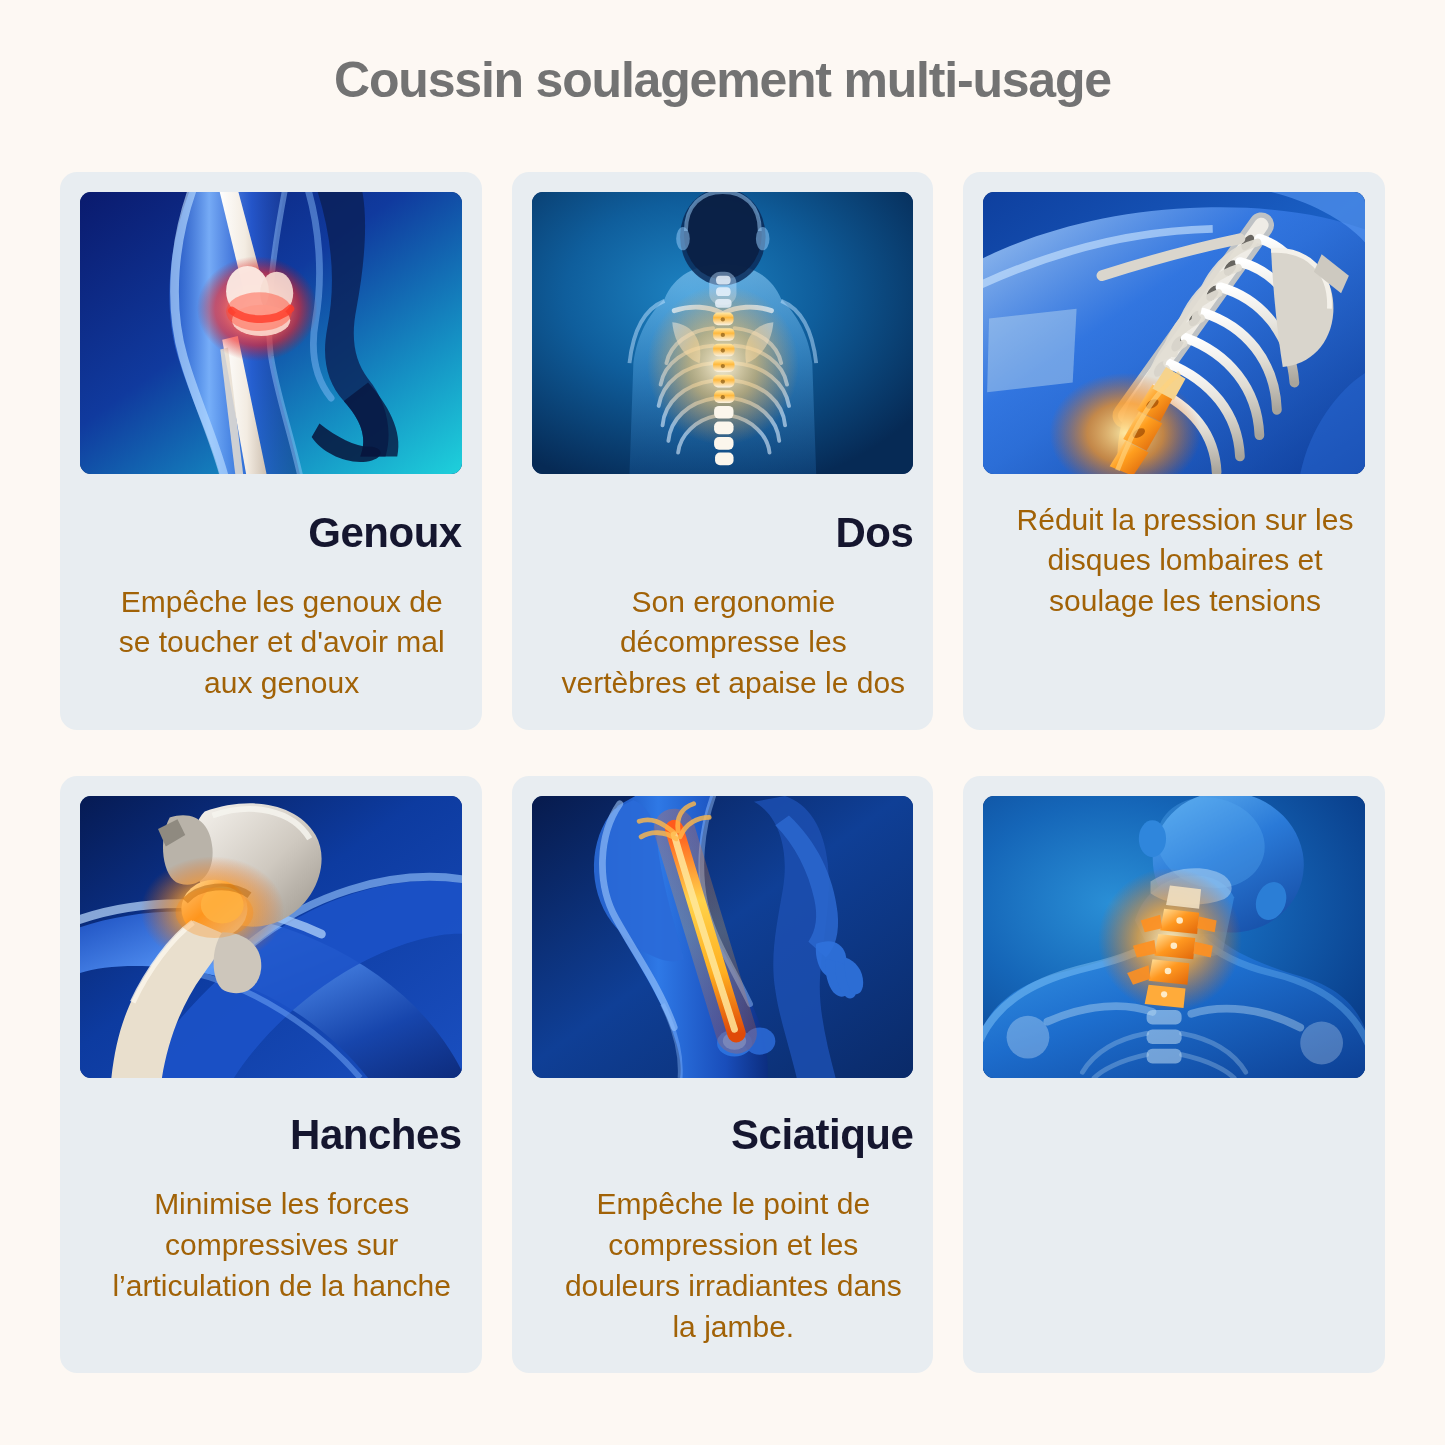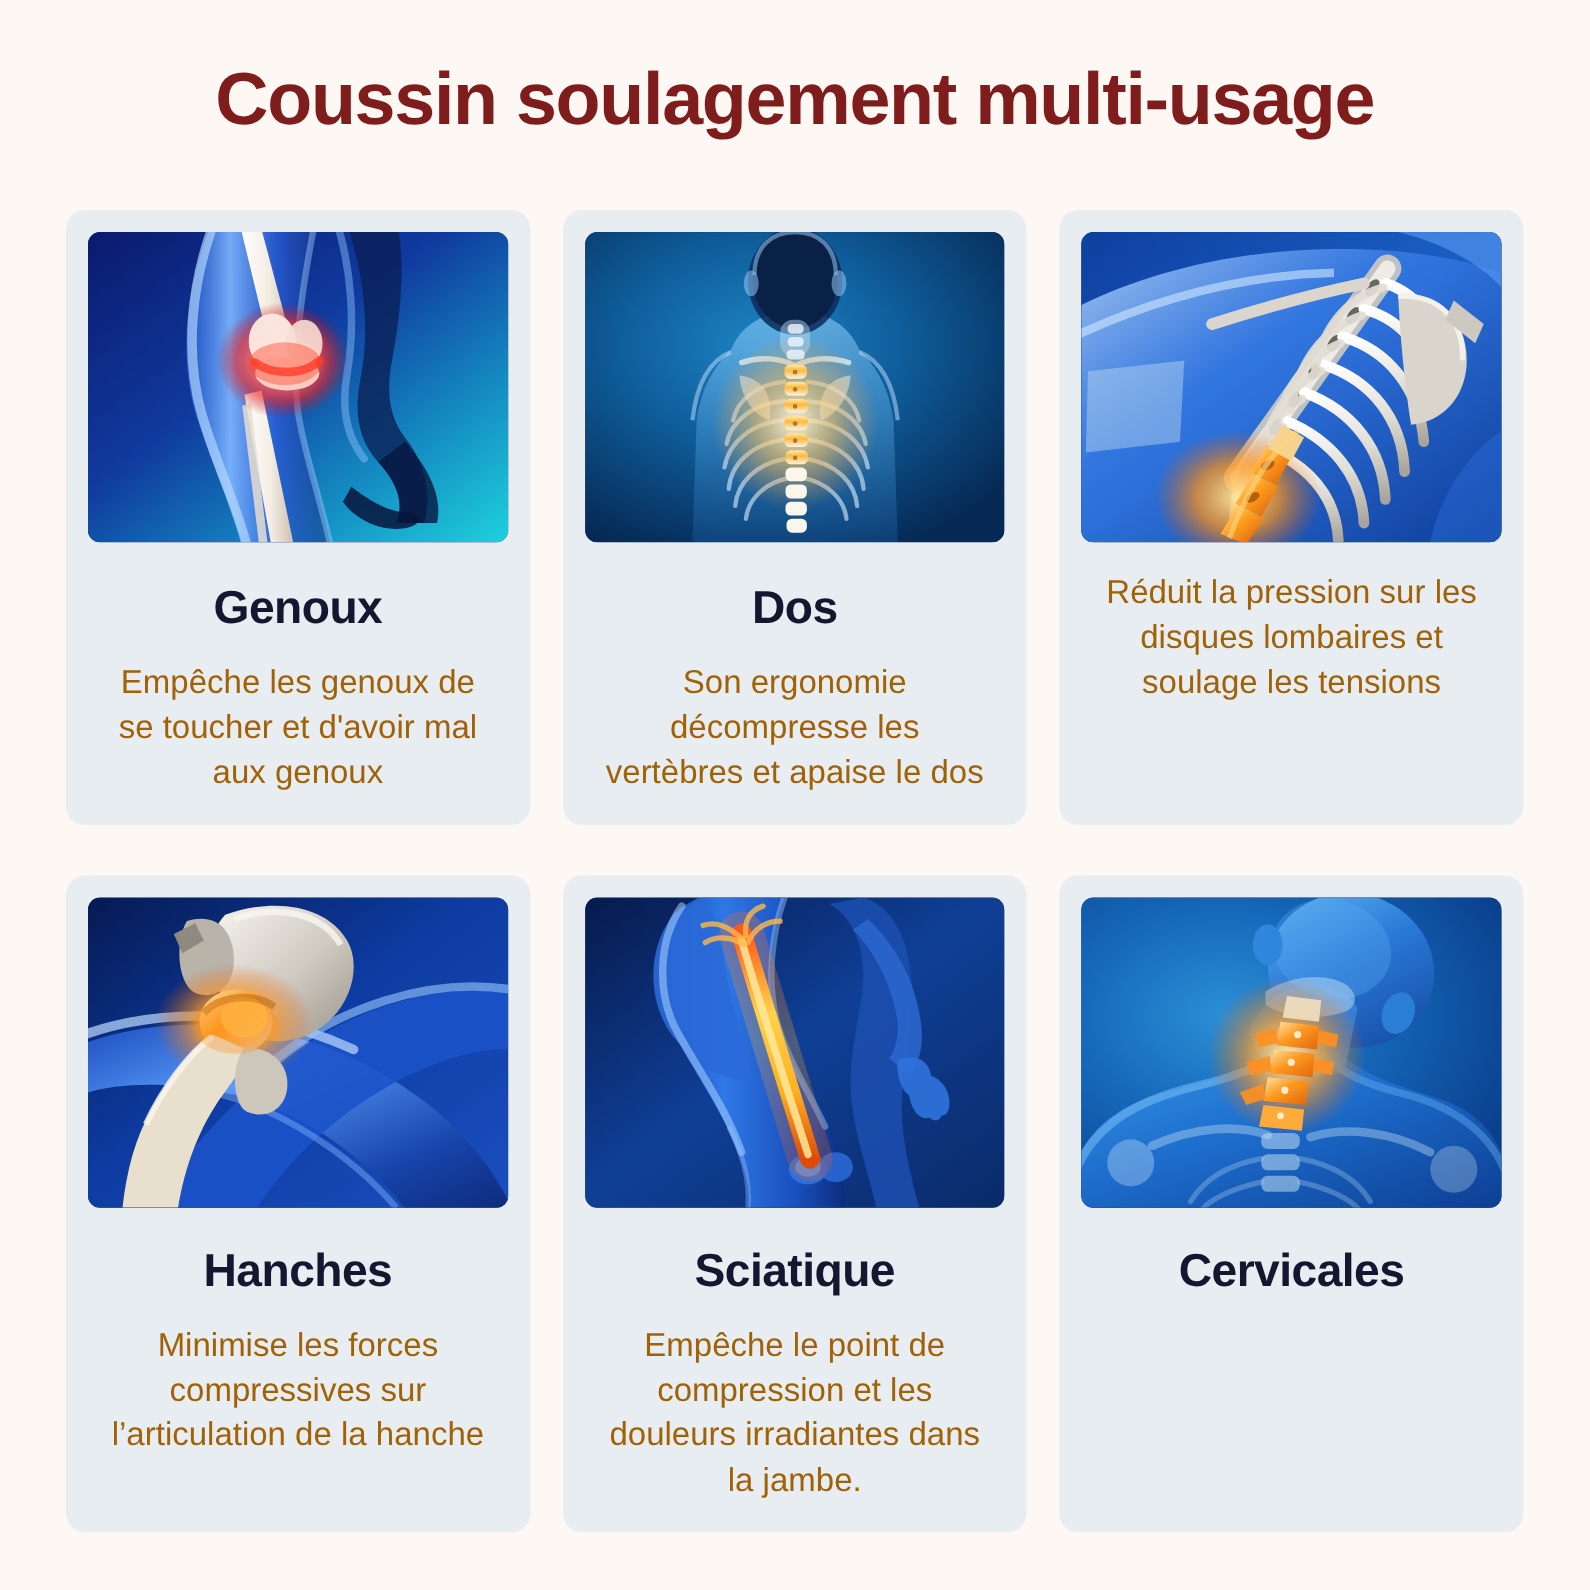--- a/index.html
+++ b/index.html
@@ -18,44 +18,44 @@
 
   .page {
     width: 1445px;
     height: 1445px;
     position: relative;
     padding: 0 60px;
   }
 
   .page-title {
     text-align: center;
-    font-size: 67px;
+    font-size: 50px;
     font-weight: bold;
     letter-spacing: -1.2px;
-    color: #7f1d1d;
+    color: #737373;
     padding-top: 52px;
     line-height: 1.15;
     white-space: nowrap;
   }
 
   .grid {
     margin-top: 62px;
     display: grid;
     grid-template-columns: repeat(3, 1fr);
     column-gap: 30px;
     row-gap: 46px;
   }
 
   .card {
     background: #E8EDF1;
     border-radius: 17px;
     padding: 20px 20px 26px 20px;
     display: flex;
     flex-direction: column;
-    align-items: center;
+    align-items: flex-end;
   }
 
   .card-media {
     width: 100%;
     height: 282px;
     border-radius: 11px;
     overflow: hidden;
     position: relative;
     background: #0b2a6b;
     flex: none;
@@ -566,17 +566,16 @@
           <circle cx="352" cy="254" r="22" fill="#cfe6f8" opacity=".3"></circle>
 
           <g stroke="#bcdcf4" stroke-width="5" fill="none" opacity=".3" stroke-linecap="round">
             <path d="M172 244 C 140 250, 118 264, 106 284"></path>
             <path d="M208 244 C 240 250, 262 264, 274 284"></path>
             <path d="M172 266 C 144 272, 126 282, 118 290"></path>
             <path d="M208 266 C 236 272, 254 282, 262 290"></path>
           </g>
         </svg>
       </div>
-      <div class="card-title">Cervicales</div>
     </div>
 
   </div>
 </div>
 
 </body></html>

